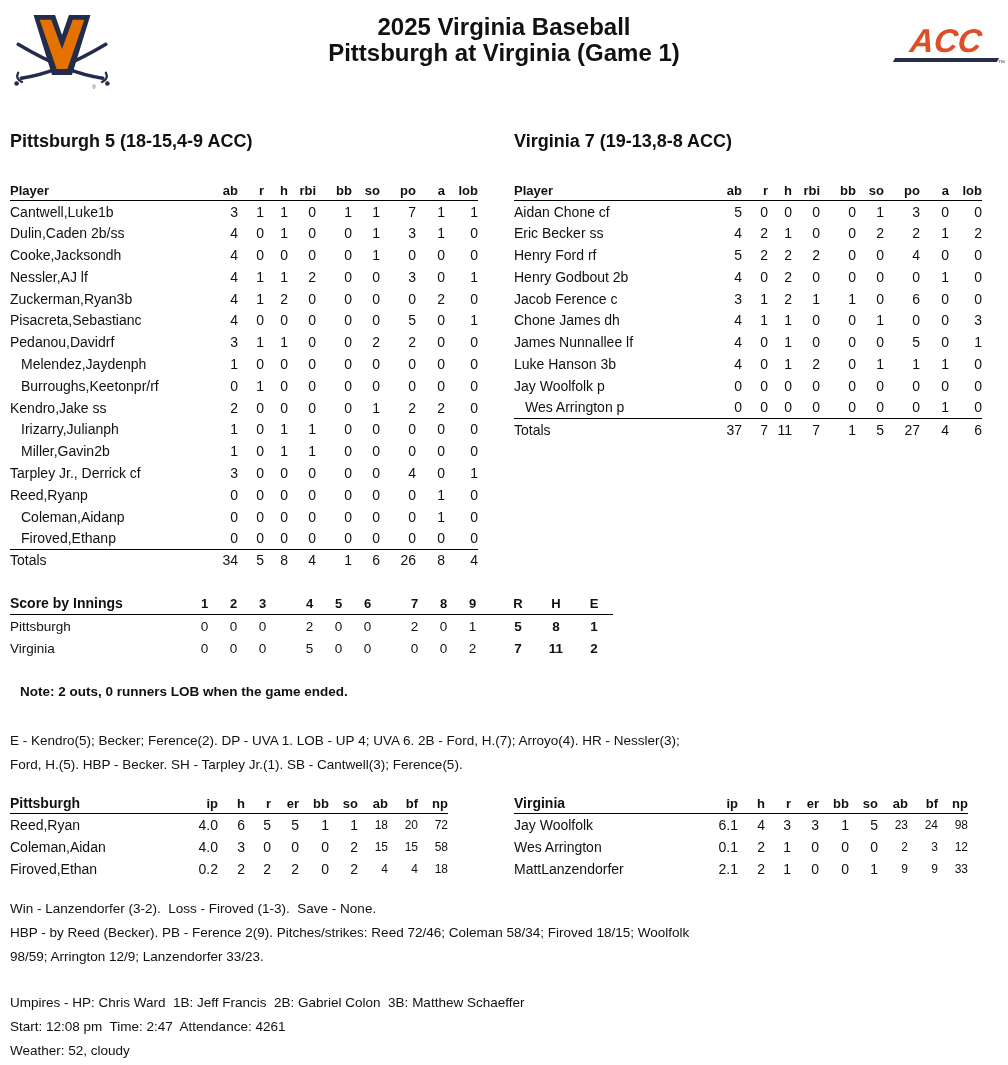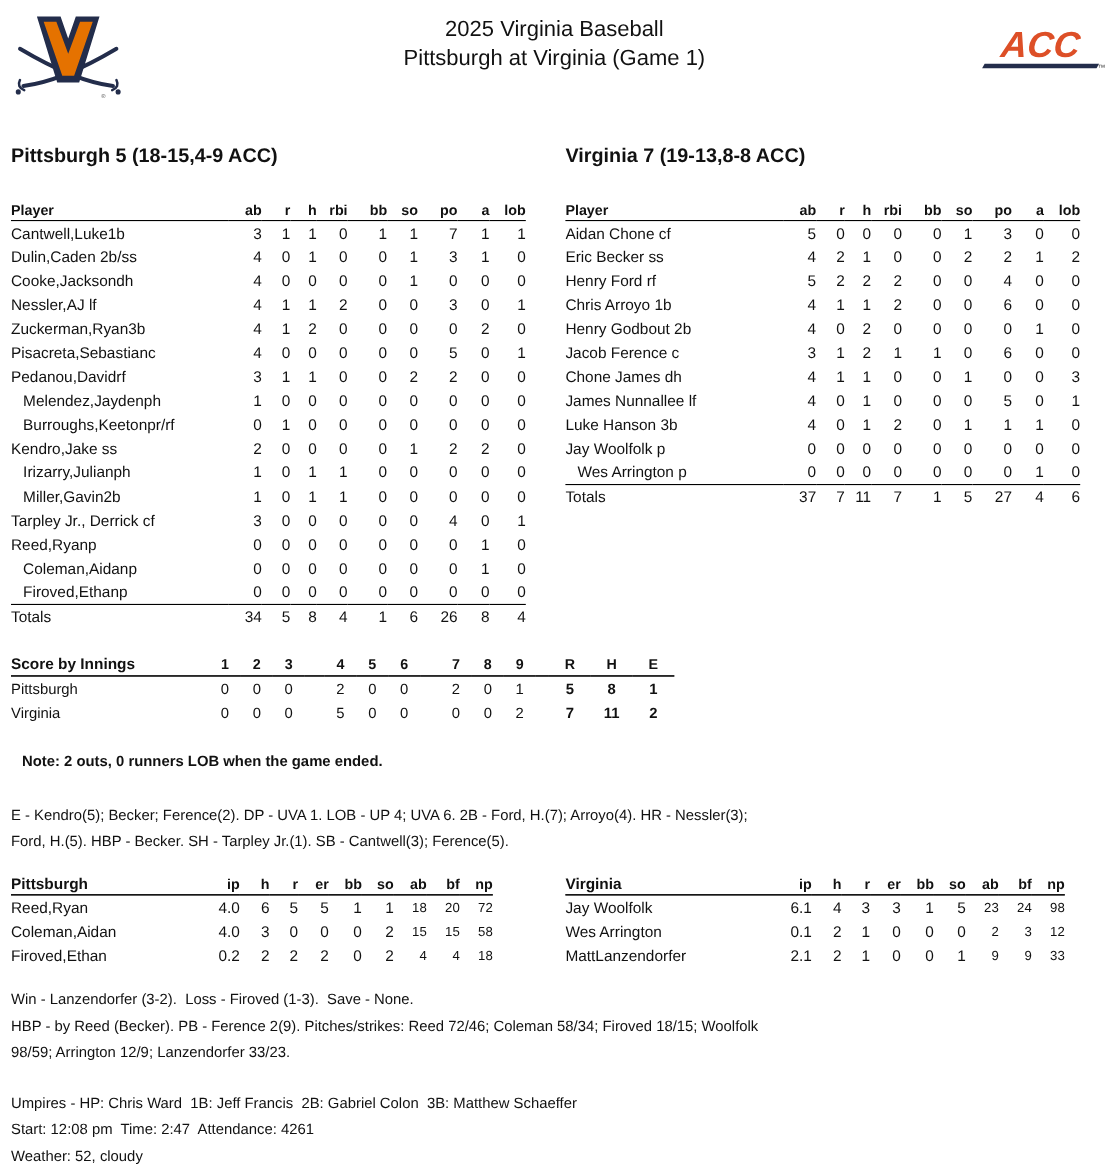--- a/index.html
+++ b/index.html
@@ -11,21 +11,21 @@
     background: #ffffff;
     font-family: "Liberation Sans", sans-serif;
     color: #111;
     overflow: hidden;
   }
   .abs { position: absolute; }
 
   
   .report-title {
     position: absolute; left: 0; right: 0; top: 14px;
-    text-align: center; font-weight: normal; font-size: 20px; line-height: 26px;
+    text-align: center; font-weight: bold; font-size: 24px; line-height: 26px;
   }
   .uva-logo { position: absolute; left: 12px; top: 8px; }
   .acc-logo { position: absolute; right: 10px; top: 26px; width: 104px; }
   .acc-text {
     display: block; font-style: italic; font-weight: bold; font-size: 33px;
     line-height: 30px; color: var(--acc-orange, #DD4F27);
     letter-spacing: 0px; transform: skewX(-6deg); text-align: center;
   }
   .acc-bar { height: 4px; background: var(--virginia-navy, #232D4B); margin-top: 2px; transform: skewX(-30deg); }
   .acc-tm { position: absolute; right: -7px; bottom: -4px; font-size: 7px; color: #444; font-style: normal; }
@@ -403,32 +403,20 @@
           </tr>
             <tr>
             <td class="player-cell">Henry Ford rf</td>
             <td class="num">5</td>
             <td class="num">2</td>
             <td class="num">2</td>
             <td class="num">2</td>
             <td class="num">0</td>
             <td class="num">0</td>
             <td class="num">4</td>
-            <td class="num">0</td>
-            <td class="num">0</td>
-          </tr>
-            <tr>
-            <td class="player-cell">Chris Arroyo 1b</td>
-            <td class="num">4</td>
-            <td class="num">1</td>
-            <td class="num">1</td>
-            <td class="num">2</td>
-            <td class="num">0</td>
-            <td class="num">0</td>
-            <td class="num">6</td>
             <td class="num">0</td>
             <td class="num">0</td>
           </tr>
             <tr>
             <td class="player-cell">Henry Godbout 2b</td>
             <td class="num">4</td>
             <td class="num">0</td>
             <td class="num">2</td>
             <td class="num">0</td>
             <td class="num">0</td>

